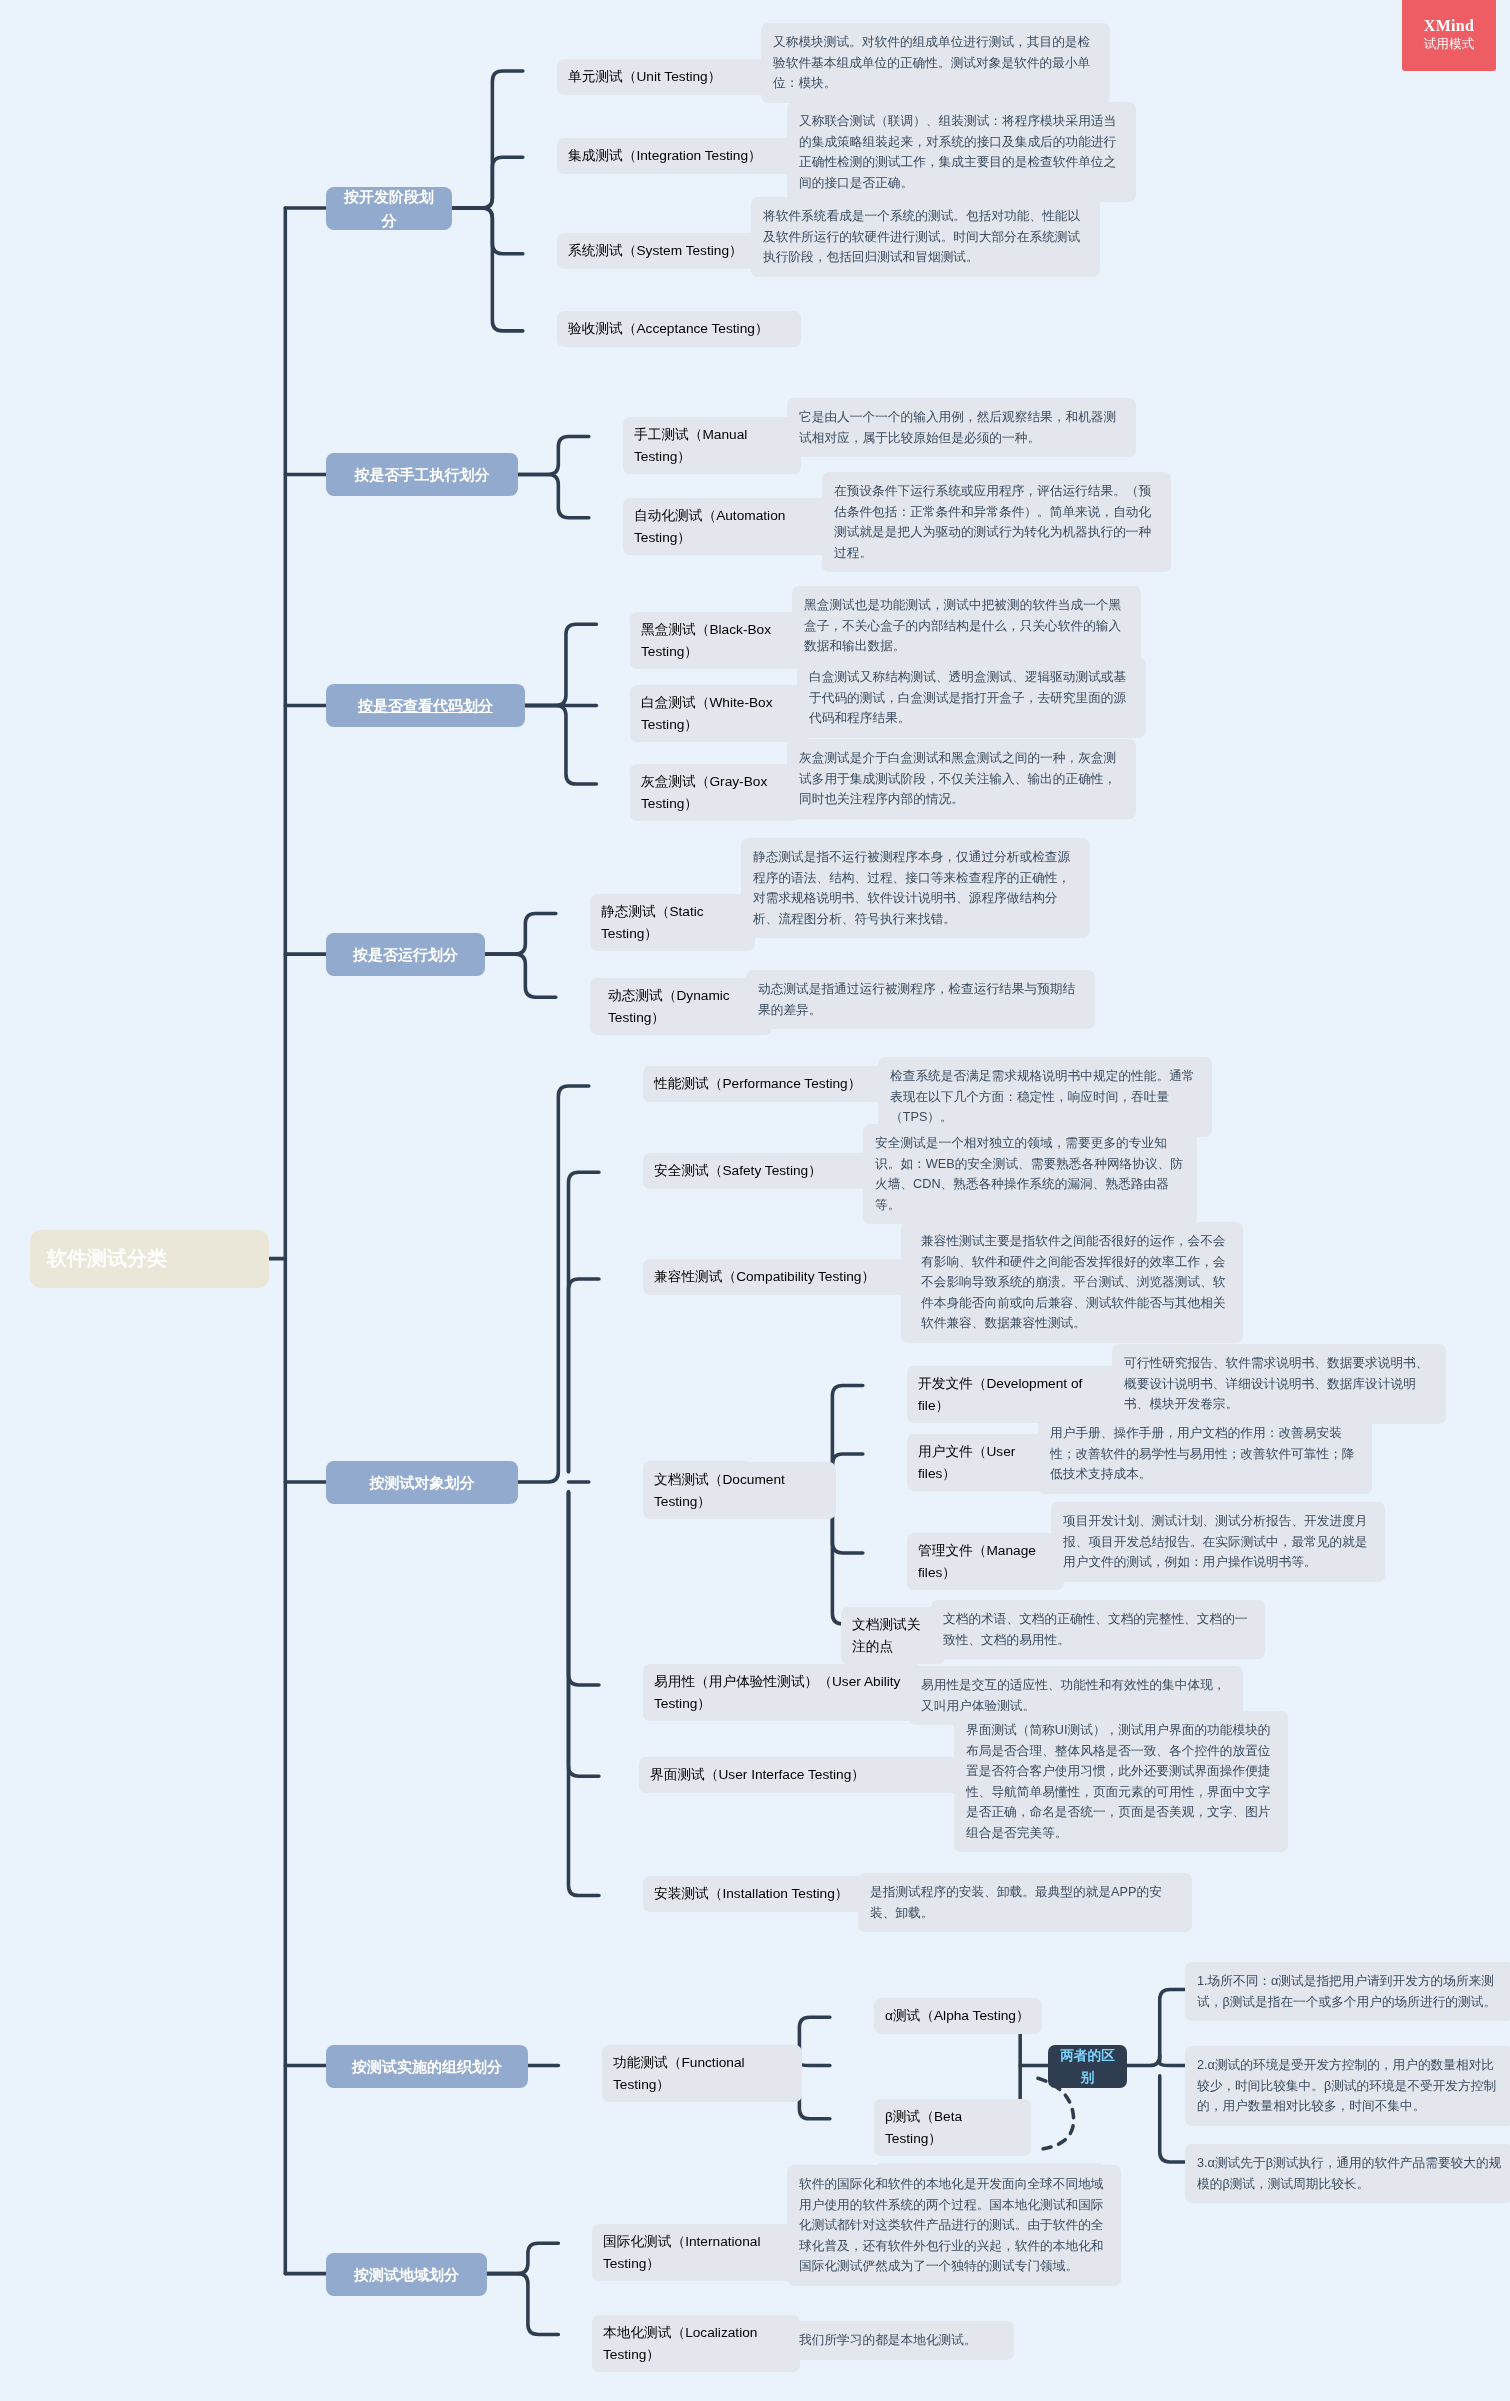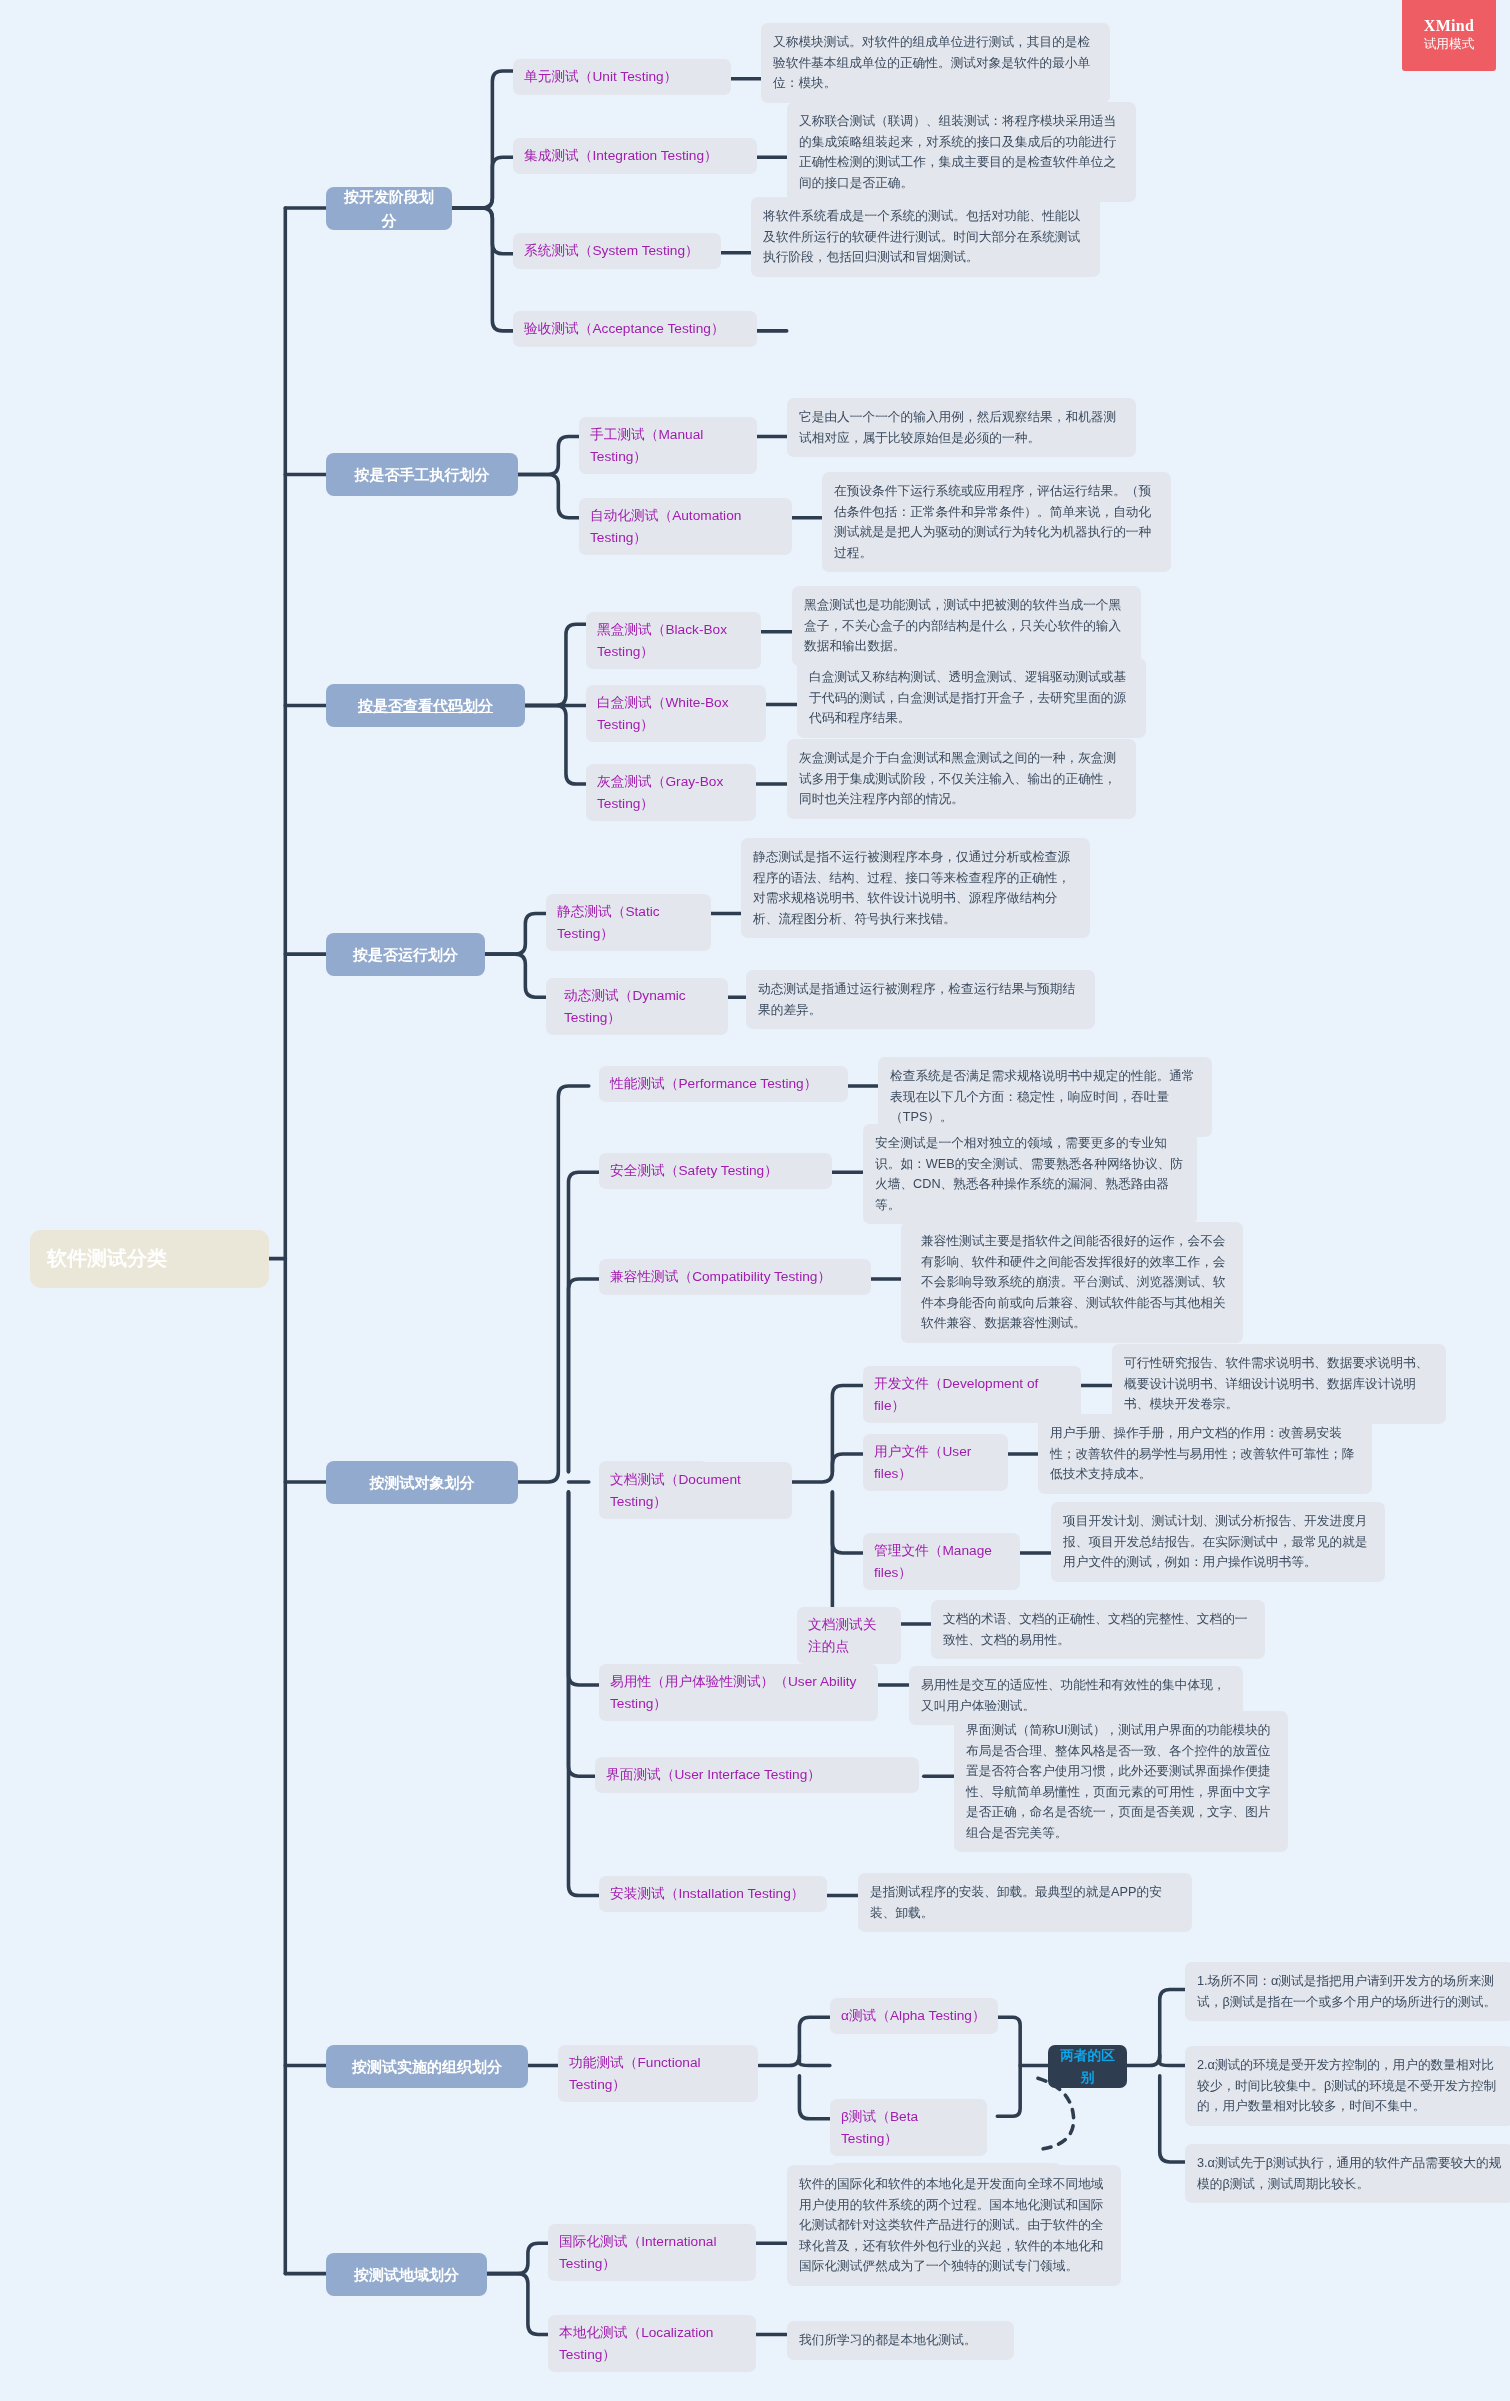--- a/index.html
+++ b/index.html
@@ -44,42 +44,43 @@
     font-size:15px;
     padding:10px 13px;
     border-radius:8px;
     justify-content:center;
     text-align:center;
   }
 
   
   .topic{
     background:#e3e7ed;
-    color:#a21caf;
+    color:#000000;
     font-size:13.7px;
     padding:7px 11px;
     border-radius:7px;
+    margin-left:44px;
   }
 
   
   .note{
     background:#e3e7ed;
     color:#3b4a5e;
     font-size:12.7px;
     padding:9px 12px;
     border-radius:7px;
     line-height:1.62;
     display:block;
     align-items:flex-start;
   }
 
   
   .callout-dark{
     background:#2e3d50;
-    color:#0ea5e9;
+    color:#7dd3fc;
     font-weight:bold;
     font-size:13.7px;
     padding:9px 12px;
     border-radius:7px;
     justify-content:center;
     text-align:center;
   }
   
   .callout-teal{
     background:#7ba7b8;

